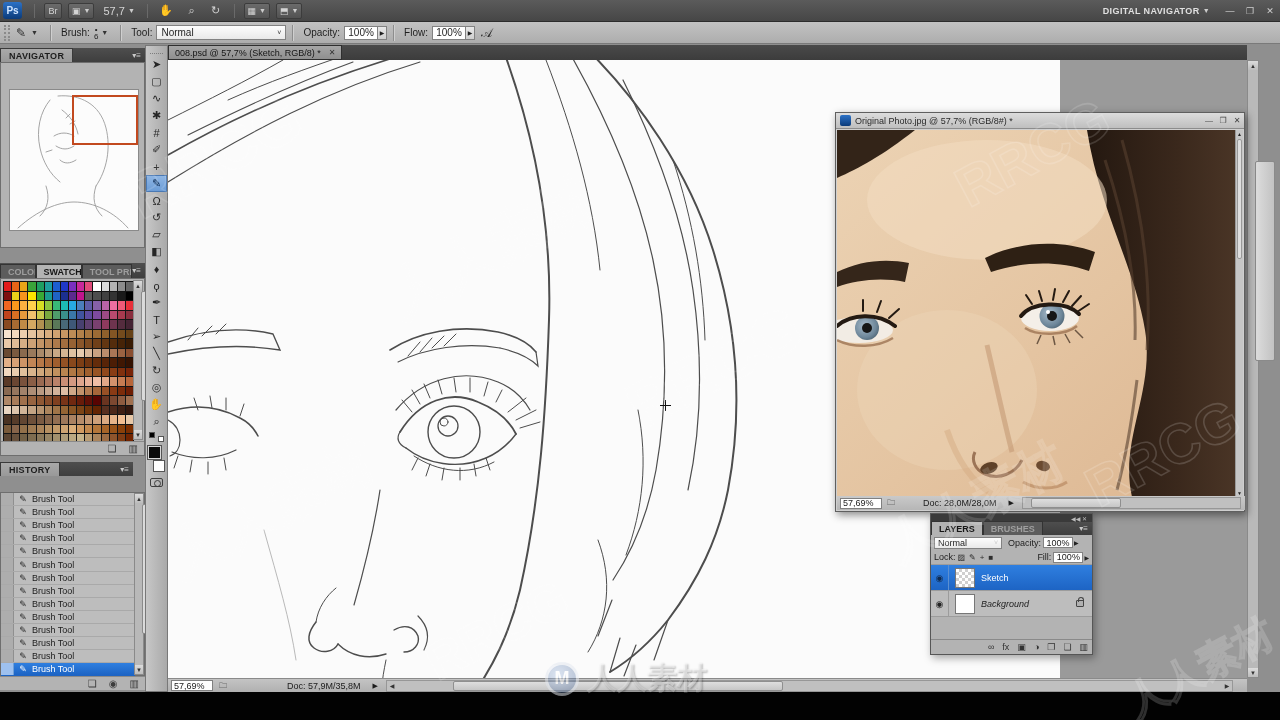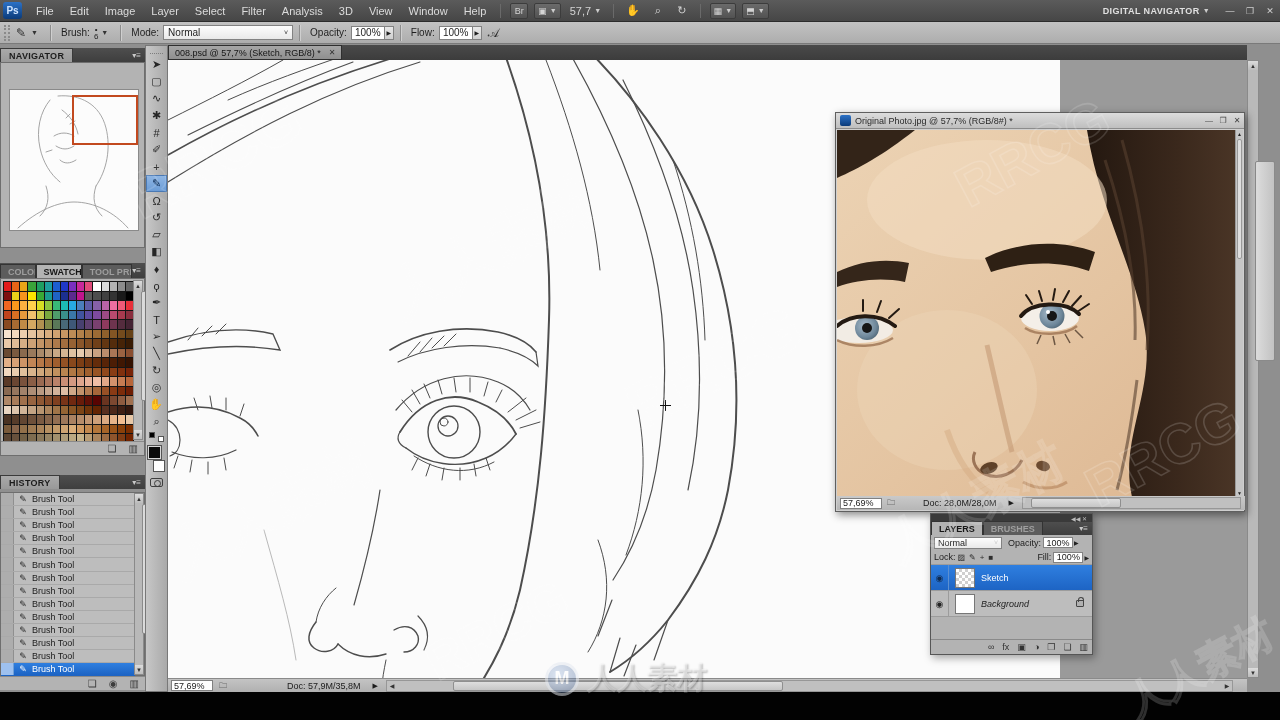--- a/index.html
+++ b/index.html
@@ -167,33 +167,20 @@
   .logo-cjk{margin-left:8px;font-size:30px;font-weight:bold;color:rgba(255,255,255,.5);text-shadow:1px 1px 2px rgba(0,0,0,.5);}
 </style>
 </head>
 <body>
 
 <div id="screen">
   <div class="appbg"></div>
 
   <div class="menubar">
     <div class="pslogo">Ps</div>
-    <div id="menu-items" style="display:flex;">
-        <div class="menu-item">File</div>
-        <div class="menu-item">Edit</div>
-        <div class="menu-item">Image</div>
-        <div class="menu-item">Layer</div>
-        <div class="menu-item">Select</div>
-        <div class="menu-item">Filter</div>
-        <div class="menu-item">Analysis</div>
-        <div class="menu-item">3D</div>
-        <div class="menu-item">View</div>
-        <div class="menu-item">Window</div>
-        <div class="menu-item">Help</div>
-      </div>
     <div class="mb-sep"></div>
     <div class="mb-icon">Br</div>
     <div class="mb-icon">▣<span class="dd">▼</span></div>
     <div class="mb-icon mb-plain">
         <span>57,7</span>
         <span class="dd">▼</span>
       </div>
     <div class="mb-sep"></div>
     <div class="mb-icon mb-plain" style="font-size:11px;">✋</div>
     <div class="mb-icon mb-plain" style="font-size:11px;">⌕</div>
@@ -221,21 +208,21 @@
     <div class="ob-sep"></div>
     <span class="ob-label">Brush:</span>
     <div class="ob-group">
       <span style="display:flex;flex-direction:column;align-items:center;line-height:7px;">
           <span style="font-size:8px;">•</span>
           <span style="font-size:8px;">6</span>
         </span>
       <span class="dd" style="color:#333;">▼</span>
     </div>
     <div class="ob-sep"></div>
-    <span class="ob-label">Mode:</span>
+    <span class="ob-label">Tool:</span>
     <div class="ob-select">
         <span>Normal</span>
         <span class="dd">˅</span>
       </div>
     <div class="ob-sep"></div>
     <span class="ob-label">Opacity:</span>
     <div class="ob-field">100%</div>
     <div class="ob-arrow">▶</div>
     <div class="ob-sep"></div>
     <span class="ob-label">Flow:</span>
@@ -577,21 +564,21 @@
       <div class="ar" style="top:0;">▲</div>
         <div class="thumb" style="top:10px;height:110px;"></div>
         <div class="ar" style="bottom:0;">▼</div>
     </div>
     <div class="mini-bar" style="left:0;bottom:0;width:143px;height:14px;" id="swatch-bottom">
         <span>❏</span>
         <span>▥</span>
       </div>
   </div>
 
-  <div class="panel-head" style="left:0;top:475px;width:145px;height:14px;">
+  <div class="panel-head" style="left:0;top:462px;width:133px;height:14px;">
     <div class="panel-tab">HISTORY</div>
     <div class="panel-menu">▾≡</div>
   </div>
   <div class="history-body">
     <div id="history-list" style="position:absolute;left:0;top:0;width:134px;">
         <div class="hist-row">
           <span class="hist-cell"></span>
           <span class="hist-ic">✎</span>
           <span>Brush Tool</span>
         </div>

